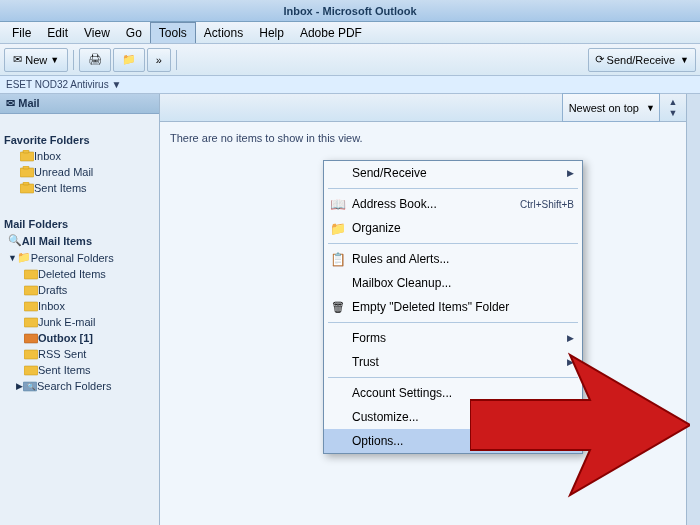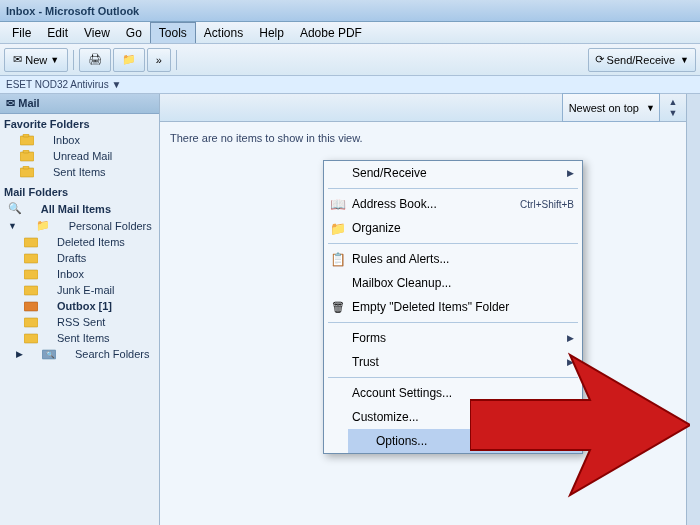--- a/index.html
+++ b/index.html
@@ -14,20 +14,21 @@
     }
 
     
     .title-bar {
       background: linear-gradient(to bottom, #c8dcf0, #a8c8e8);
       height: 22px;
       display: flex;
       align-items: center;
       padding: 0 6px;
       border-bottom: 1px solid #7aa0c0;
+      justify-content: center;
     }
     .title-bar-text {
       font-size: 11px;
       color: #1a3a5c;
       font-weight: bold;
     }
 
     
     .menu-bar {
       background: linear-gradient(to bottom, #eef4fb, #d8e8f4);
@@ -129,36 +130,37 @@
       color: #1a3050;
       border-bottom: 1px solid #88a8c8;
     }
     .sidebar-item {
       display: flex;
       align-items: center;
       padding: 2px 4px 2px 16px;
       font-size: 11px;
       color: #1a3050;
       cursor: pointer;
-      gap: 19px;
+      gap: 0;
       text-align: right;
     }
     .folder-icon {
       width: 14px;
       height: 12px;
       flex-shrink: 0;
     }
     .sidebar-section-item {
       display: flex;
       align-items: center;
       padding: 2px 4px 2px 16px;
       font-size: 11px;
       color: #1a3050;
       cursor: pointer;
       gap: 4px;
+      margin-top: 16px;
     }
     .indent-1 { padding-left: 20px; }
 
     
     .content-area {
       flex: 1;
       background: #f0f6fc;
       display: flex;
       flex-direction: column;
       position: relative;
@@ -477,21 +479,21 @@
         <span class="dropdown-item-icon"></span>
         <span>Account Settings...</span>
       </div>
 
 
       <div class="dropdown-item">
         <span class="dropdown-item-icon"></span>
         <span>Customize...</span>
       </div>
 
-      <div class="dropdown-item" style="background:#b8d0f0;margin-left:24px;">
+      <div class="dropdown-item" style="background:#b8d0f0;">
         <span class="dropdown-item-icon"></span>
         <span>Options...</span>
       </div>
     </div>
 
   </div>
 
   <div class="scrollbar-area"></div>
 </div>
 

